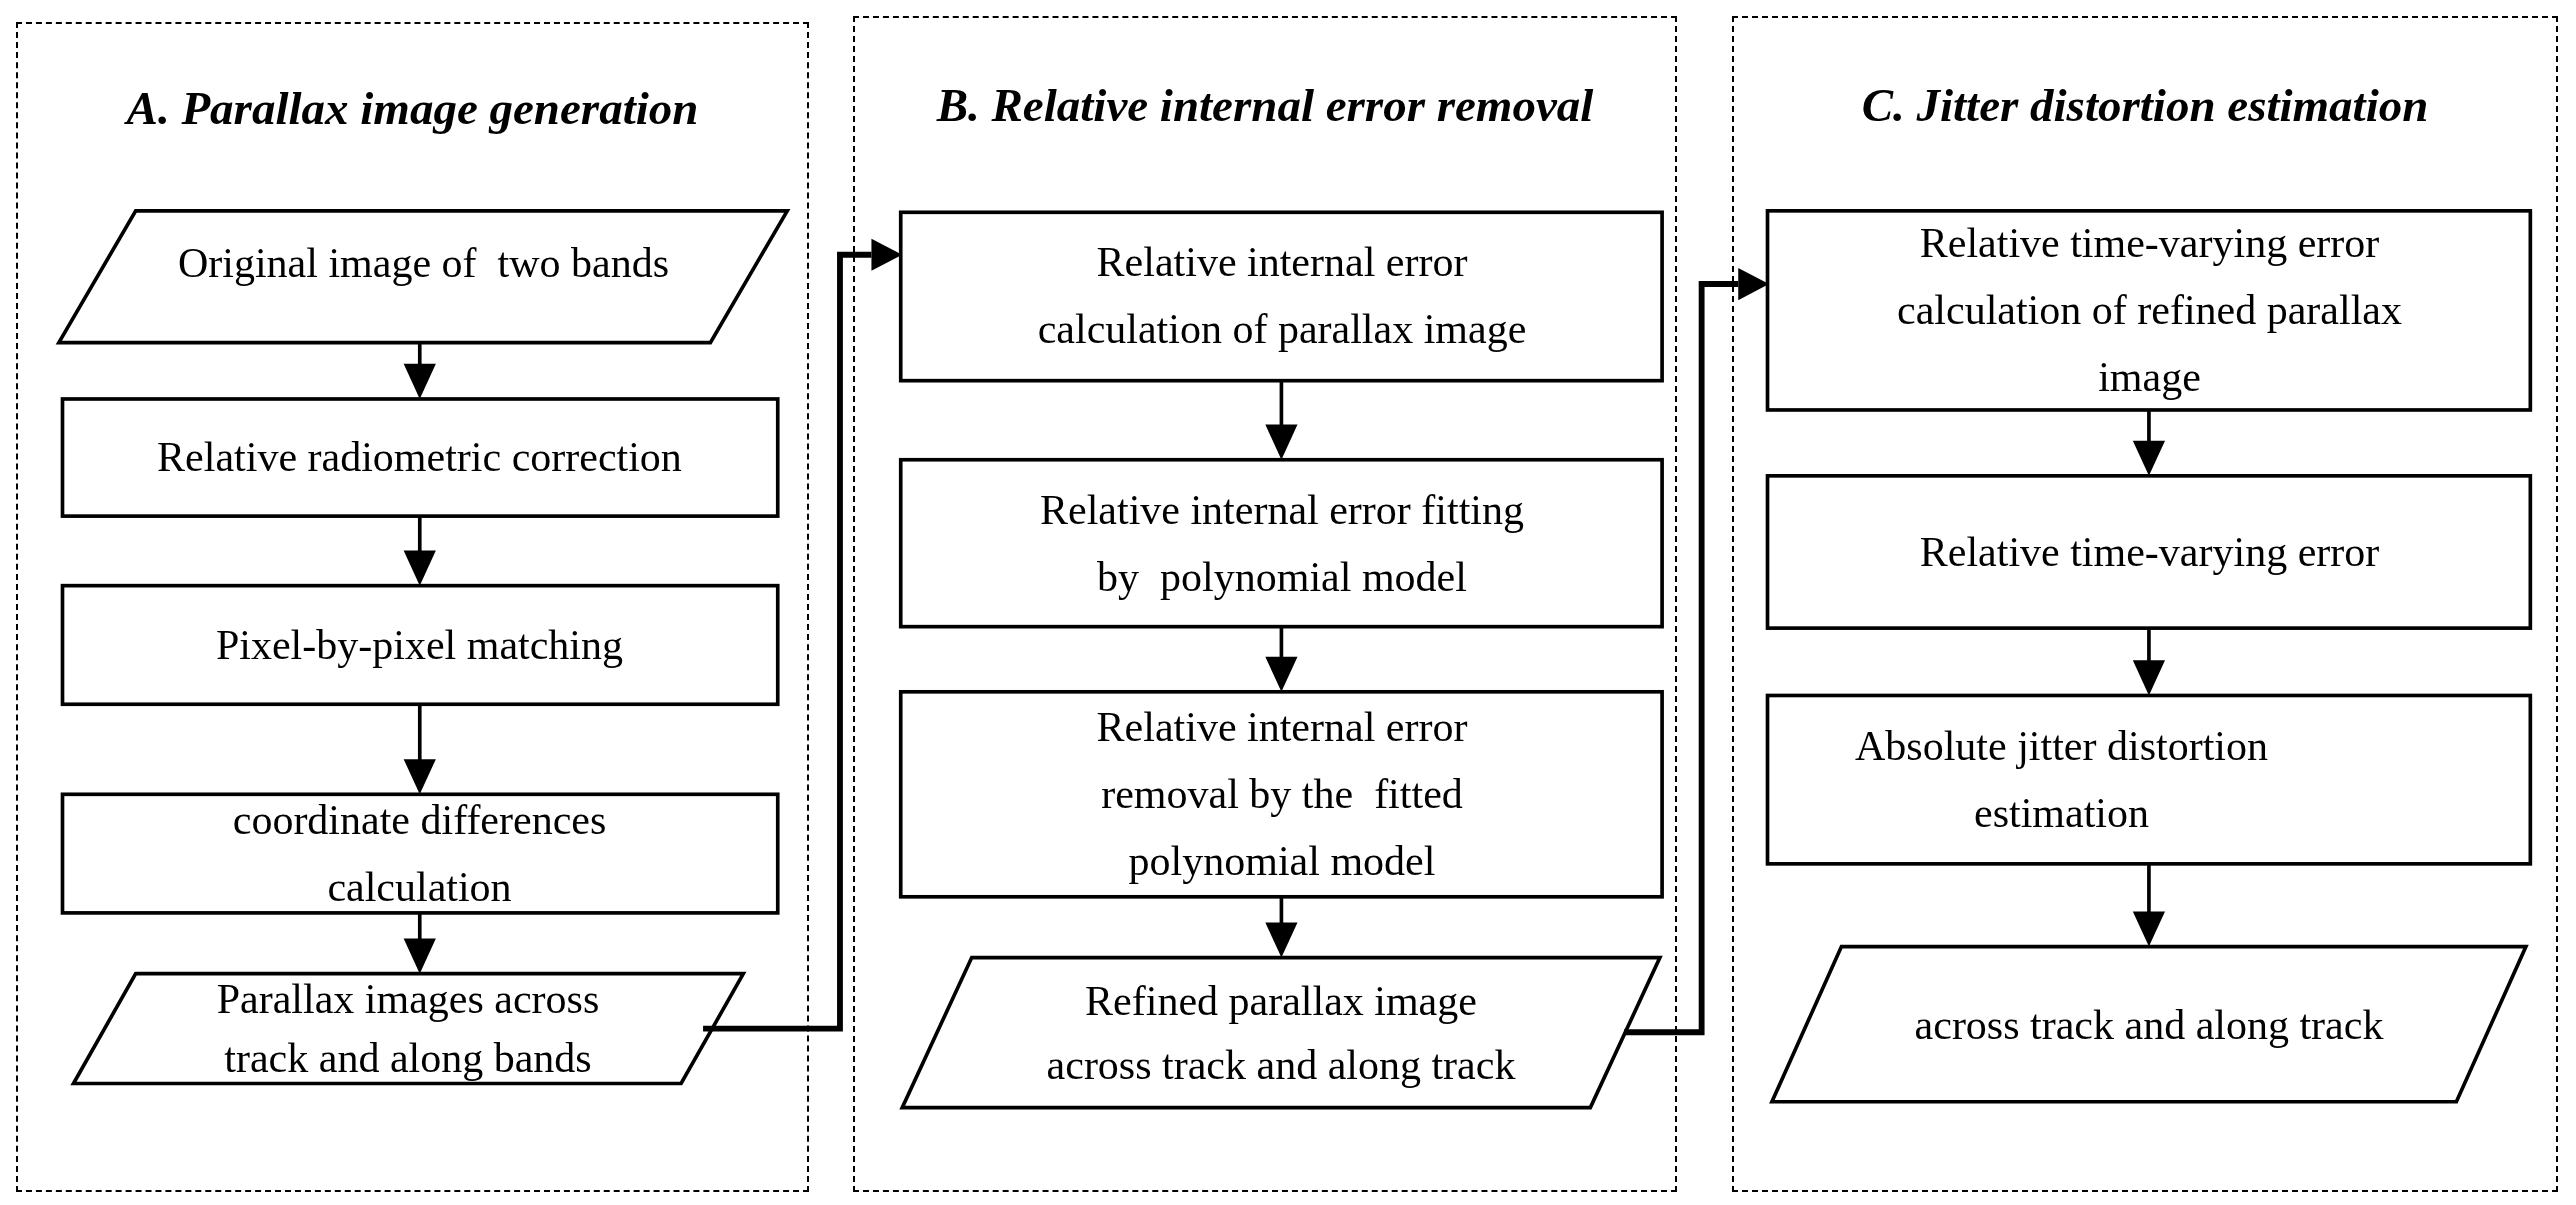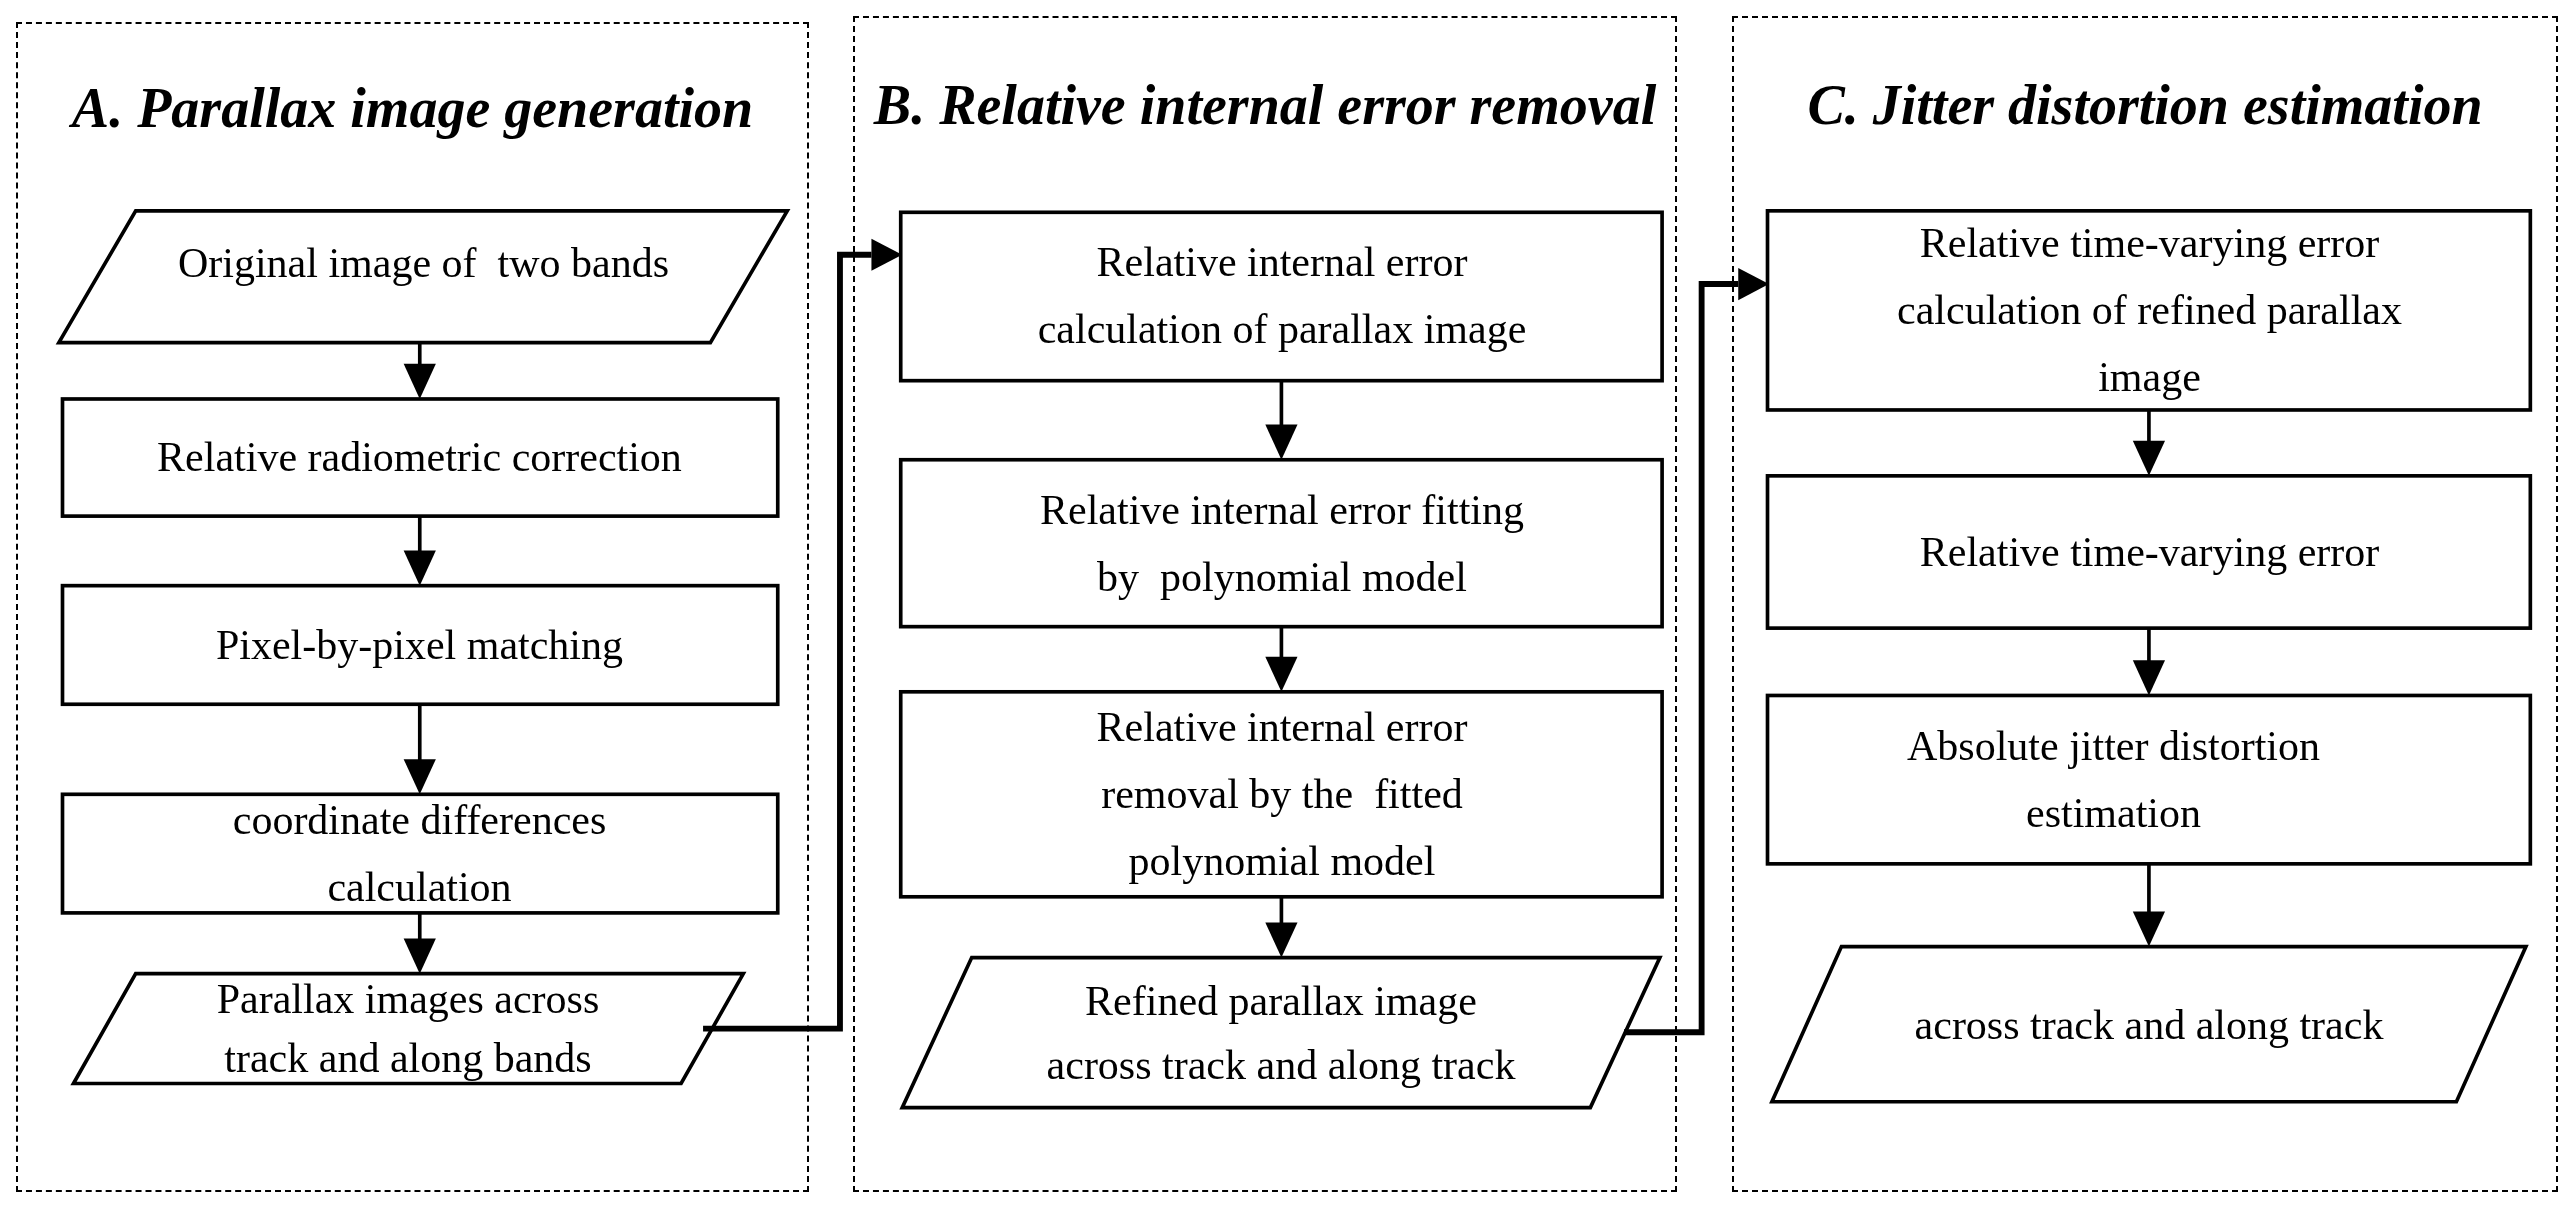--- a/index.html
+++ b/index.html
@@ -18,21 +18,21 @@
   }
   .panel {
     position: absolute;
     box-sizing: border-box;
     border: 2.9px dashed #000000;
     background: transparent;
   }
   .panel-title {
     position: absolute;
     text-align: center;
-    font-size: 56px;
+    font-size: 47px;
     font-weight: bold;
     font-style: italic;
     line-height: 59px;
   }
   svg.overlay {
     position: absolute;
     left: 0;
     top: 0;
     width: 2576px;
     height: 1205px;
@@ -173,21 +173,21 @@
   </div>
 
   <div class="shape-text" style="left:1768px; top:211px; width:763px; height:199px;">
     <div class="ln">Relative time-varying error</div>
     <div class="ln">calculation of refined parallax</div>
     <div class="ln">image</div>
   </div>
   <div class="shape-text" style="left:1768px; top:476px; width:763px; height:152px;">
     <div class="ln">Relative time-varying error</div>
   </div>
-  <div class="shape-text" style="left:1732px; top:696px; width:763px; height:168px;">
+  <div class="shape-text" style="left:1680px; top:696px; width:763px; height:168px;">
     <div class="ln">Absolute jitter distortion</div>
     <div class="ln">estimation</div>
   </div>
   <div class="shape-text" style="left:1772px; top:947px; width:754px; height:155px;">
     <div class="ln" style="line-height:64px">across track and along track</div>
   </div>
 
 </div>
 
 

